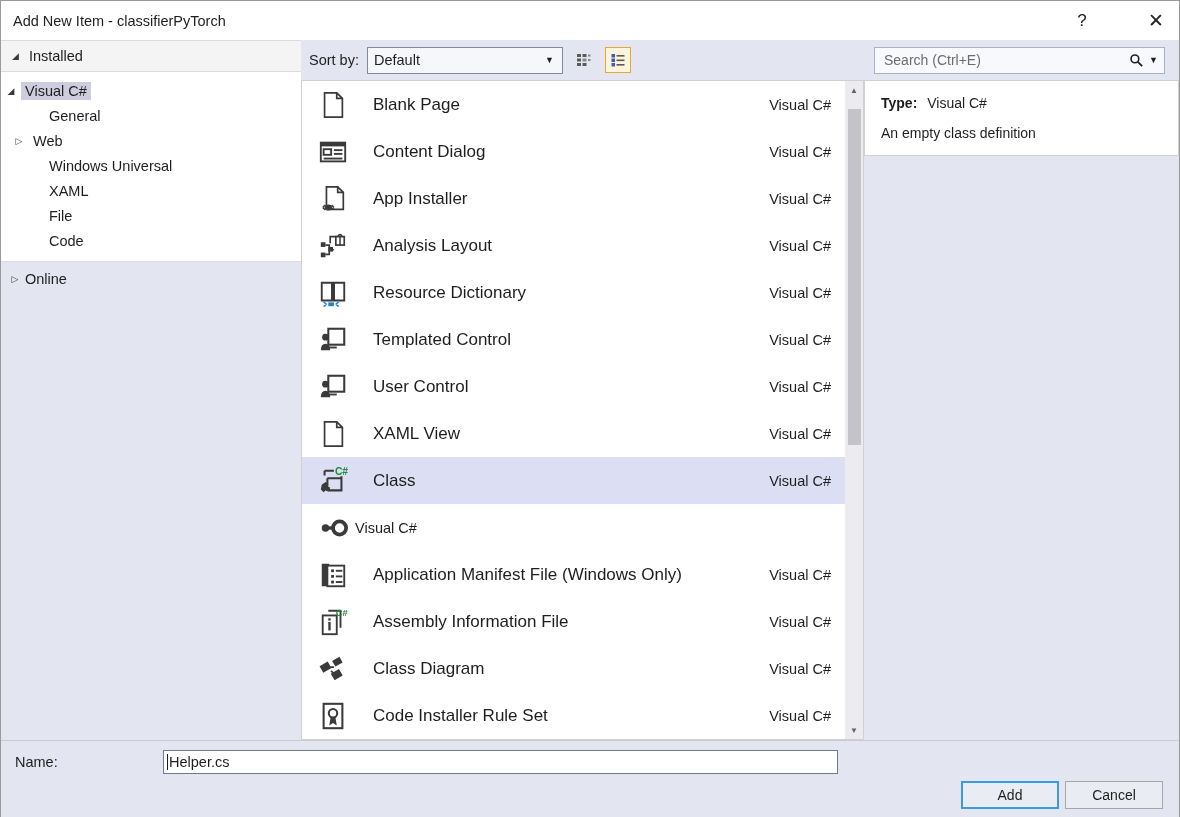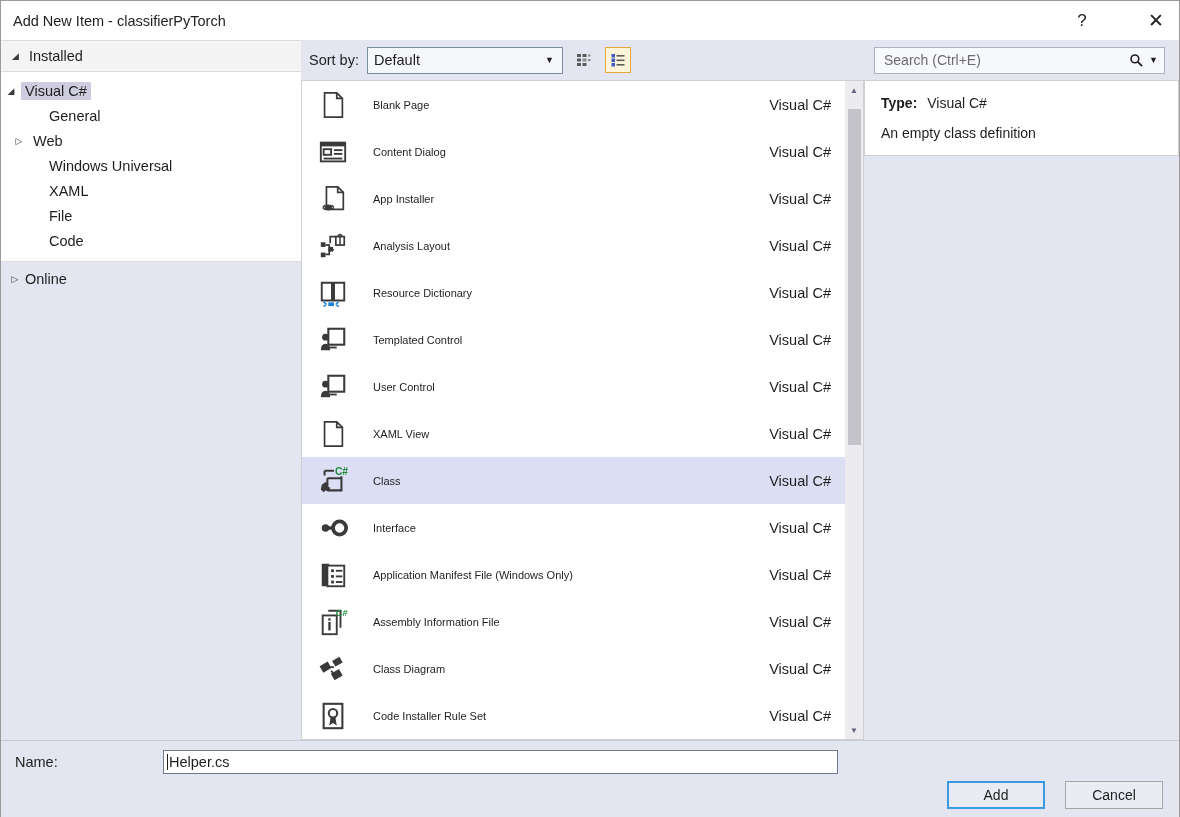--- a/index.html
+++ b/index.html
@@ -98,21 +98,21 @@
     flex: 1; background: #ffffff;
     border: 1px solid #d0d0d0; border-right: none;
     overflow: hidden; position: relative;
   }
   .list-row {
     height: 47px; display: flex; align-items: center;
     padding-left: 9px; padding-right: 14px;
   }
   .list-row.selected { background: #dcdff4; }
   .row-icon { width: 44px; min-width: 44px; display: flex; align-items: center; justify-content: center; }
-  .row-label { flex: 1; font-size: 11px; color: #1e1e1e; padding-left: 18px; white-space: nowrap; }
+  .row-label { flex: 1; font-size: 17px; color: #1e1e1e; padding-left: 18px; white-space: nowrap; }
   .row-lang { font-size: 14.5px; color: #1e1e1e; white-space: nowrap; }
 
   
   #scrollbar {
     width: 19px; min-width: 19px; background: #ebebf0;
     border: 1px solid #d0d0d0; border-left: none;
     display: flex; flex-direction: column; align-items: center;
     position: relative;
   }
   .sb-arrow { height: 18px; width: 100%; display: flex; align-items: center; justify-content: center;
@@ -149,21 +149,21 @@
   #name-label { width: 148px; font-size: 14.5px; color: #1e1e1e; }
   #name-input {
     width: 675px; height: 24px; background: #ffffff;
     border: 1px solid #6e7a8c; display: flex; align-items: center;
     padding-left: 3px; font-size: 14.5px; color: #1e1e1e;
   }
   #name-caret { width: 1px; height: 16px; background: #1e1e1e; margin-right: 1px; }
 
   #button-row {
     position: absolute; right: 16px; bottom: 13px;
-    display: flex; gap: 20px;
+    display: flex; gap: 6px;
   }
   .dlg-btn {
     width: 98px; height: 28px; font-size: 14px; color: #1e1e1e;
     background: #e9ecf3; display: flex; align-items: center; justify-content: center;
     font-family: "Liberation Sans", sans-serif;
   }
   #add-btn { border: 2px solid #3b9ae1; background: #e9ecf3; }
   #cancel-btn { border: 1px solid #a6a6a6; background: #e9ecf3; }
 </style>
 </head>
@@ -364,21 +364,20 @@
               <span class="row-lang">Visual C#</span>
             </div>
             <div class="list-row">
               <span class="row-icon">
                 <svg width="30" height="30" viewBox="0 0 32 32">
                   <circle cx="8" cy="16" r="4" fill="#3a3a3a"></circle>
                   <rect x="11" y="14.2" width="7" height="3.6" fill="#3a3a3a"></rect>
                   <circle cx="23" cy="16" r="7" fill="none" stroke="#3a3a3a" stroke-width="4"></circle>
                 </svg>
               </span>
-              <span class="row-label">Interface</span>
               <span class="row-lang">Visual C#</span>
             </div>
             <div class="list-row">
               <span class="row-icon">
                 <svg width="30" height="30" viewBox="0 0 32 32">
                   <path d="M4 4 H12 V28 H4 Z" fill="#3a3a3a"></path>
                   <rect x="10" y="6" width="18" height="22" fill="#fff" stroke="#3a3a3a" stroke-width="2"></rect>
                   <rect x="14" y="10" width="3" height="3" fill="#3a3a3a"></rect>
                   <rect x="19" y="10.5" width="7" height="2" fill="#3a3a3a"></rect>
                   <rect x="14" y="16" width="3" height="3" fill="#3a3a3a"></rect>

